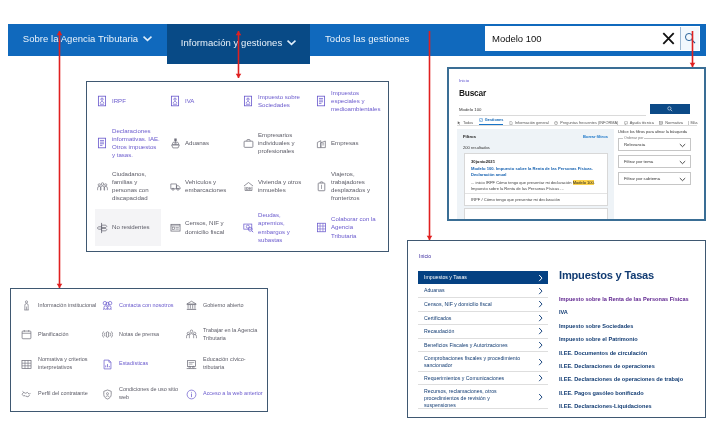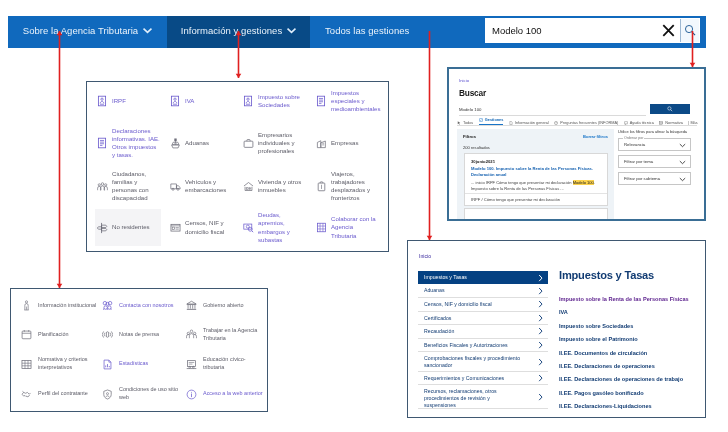--- a/index.html
+++ b/index.html
@@ -1,24 +1,24 @@
 <!DOCTYPE html>
 <html><head>
 <meta charset="utf-8">
 <title>Agencia Tributaria</title>
 <style>
   html,body{margin:0;padding:0;}
   body{width:728px;height:432px;background:#ffffff;font-family:"Liberation Sans",sans-serif;overflow:hidden;position:relative;-webkit-font-smoothing:antialiased;}
   *{font-family:"Liberation Sans",sans-serif;}
   .stage{position:absolute;left:0;top:0;width:728px;height:432px;}
   
-  .navbar{position:absolute;left:8px;top:16px;width:698px;height:32px;background:#1069bd;}
+  .navbar{position:absolute;left:8px;top:24px;width:698px;height:32px;background:#1069bd;}
   .nav-item{position:absolute;top:0;height:32px;display:flex;align-items:center;justify-content:center;color:#eaf3fb;font-size:9.5px;letter-spacing:.05px;white-space:nowrap;padding-bottom:3px;box-sizing:border-box;}
   .nav-1{left:0;width:159px;height:32px;background:#1069bd;}
-  .nav-2{left:159px;width:143px;height:32px;background:#084a86;}
+  .nav-2{left:159px;width:143px;height:40px;background:#084a86;}
   .nav-3{left:302px;width:175px;height:32px;background:#1069bd;justify-content:flex-start;padding-left:15px;box-sizing:border-box;}
   .chev{margin-left:5px;display:inline-block;line-height:0;}
   .search-box{position:absolute;left:477px;top:2px;width:215px;height:25px;background:#fff;display:flex;align-items:center;}
   .search-input{border:0;outline:0;font-size:9.5px;color:#111;padding-left:7px;flex:1;font-family:inherit;background:transparent;height:23px;}
   .clear-x{width:23px;display:flex;align-items:center;justify-content:center;line-height:0;}
   .search-btn{width:18px;height:23px;margin-right:1px;background:#f2f8fd;border-left:1px solid #9db8d2;display:flex;align-items:center;justify-content:center;}
 
   
   .panel{position:absolute;background:#fff;box-sizing:border-box;}
   

